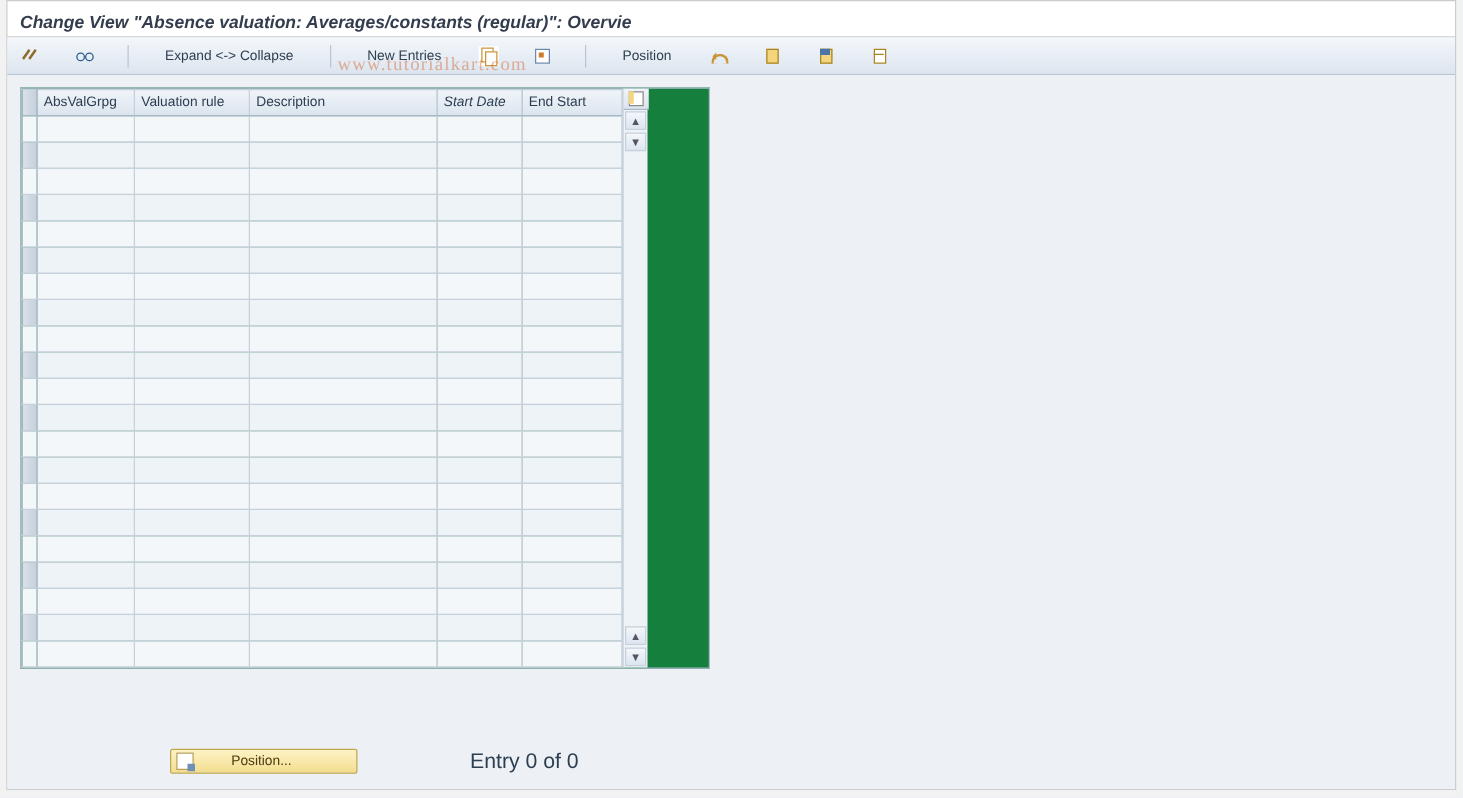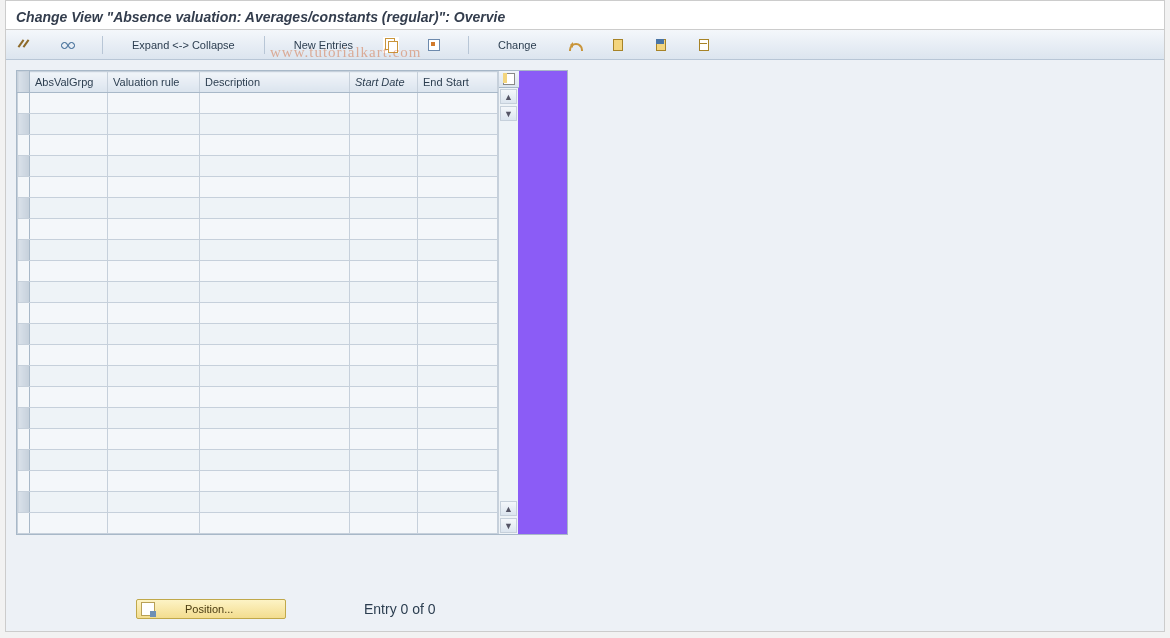--- a/index.html
+++ b/index.html
@@ -76,21 +76,21 @@
       background: #edf1f6;
       flex: 1;
       padding: 10px;
       position: relative;
     }
     
     .table-wrap {
       display: flex;
       width: 552px;
       border: 1px solid #a8b8c8;
-      background: #8b5cf6;
+      background: #15803d;
     }
     .data-table { border-collapse: collapse; }
     .data-table th, .data-table td {
       border: 1px solid #c6d0db;
       font-size: 11px;
       text-align: left;
       height: 21px;
       padding: 2px 5px;
       font-weight: normal;
       color: #2c3e50;
@@ -126,40 +126,40 @@
     .vtrack { flex:1; }
     
     .footer-bar {
       position: absolute;
       bottom: 8px;
       left: 0;
       right: 0;
       padding: 4px 10px;
       display: flex;
       align-items: center;
-      gap: 8px;
+      gap: 20px;
     }
     .position-btn {
       margin-left: 120px;
       width: 150px;
       height: 20px;
       background: linear-gradient(#fdf3c5, #f3dd8f);
       border: 1px solid #c0a84a;
       border-radius: 2px;
       font-size: 11px;
       color: #4a3b10;
       display: flex;
       align-items: center;
       cursor: pointer;
       padding-left: 4px;
       gap: 30px;
     }
     .position-btn .picon { width:14px; height:14px; background:#fff; border:1px solid #b8a056; position:relative; }
     .position-btn .picon::after { content:""; position:absolute; right:-2px; bottom:-2px; width:6px; height:6px; background:#6f90b5; }
-    .entry-text { font-size: 14px; color: #2c3e50; margin-left: 70px; }
+    .entry-text { font-size: 17px; color: #2c3e50; margin-left: 70px; }
     
     .watermark {
       position: absolute;
       top: 44px;
       left: 270px;
       font-size: 15px;
       font-family: Georgia, serif;
       letter-spacing: 1px;
       color: rgba(210, 95, 40, 0.45);
       pointer-events: none;
@@ -187,21 +187,21 @@
     <span class="tb-btn tb-text-btn">Expand &lt;-&gt; Collapse</span>
     <span class="tb-sep"></span>
     <span class="tb-btn tb-text-btn">New Entries</span>
     <span class="tb-btn">
         <span class="icn icn-copy"></span>
       </span>
     <span class="tb-btn">
         <span class="icn icn-var"></span>
       </span>
     <span class="tb-sep"></span>
-    <span class="tb-btn tb-text-btn">Change</span>
+    <span class="tb-btn tb-text-btn">Position</span>
     <span class="tb-btn">
         <span class="icn icn-undo"></span>
       </span>
     <span class="tb-btn">
         <span class="icn icn-sel"></span>
       </span>
     <span class="tb-btn">
         <span class="icn icn-selblk"></span>
       </span>
     <span class="tb-btn">

